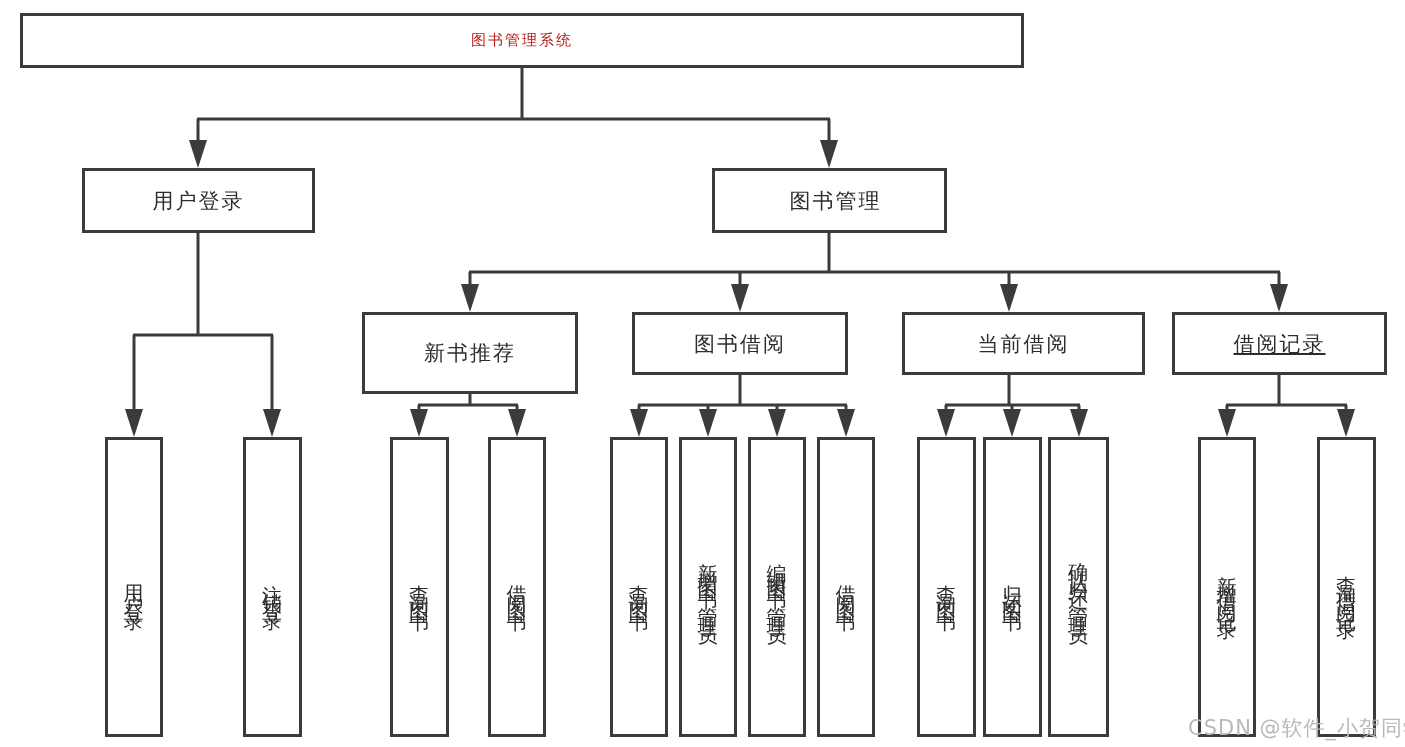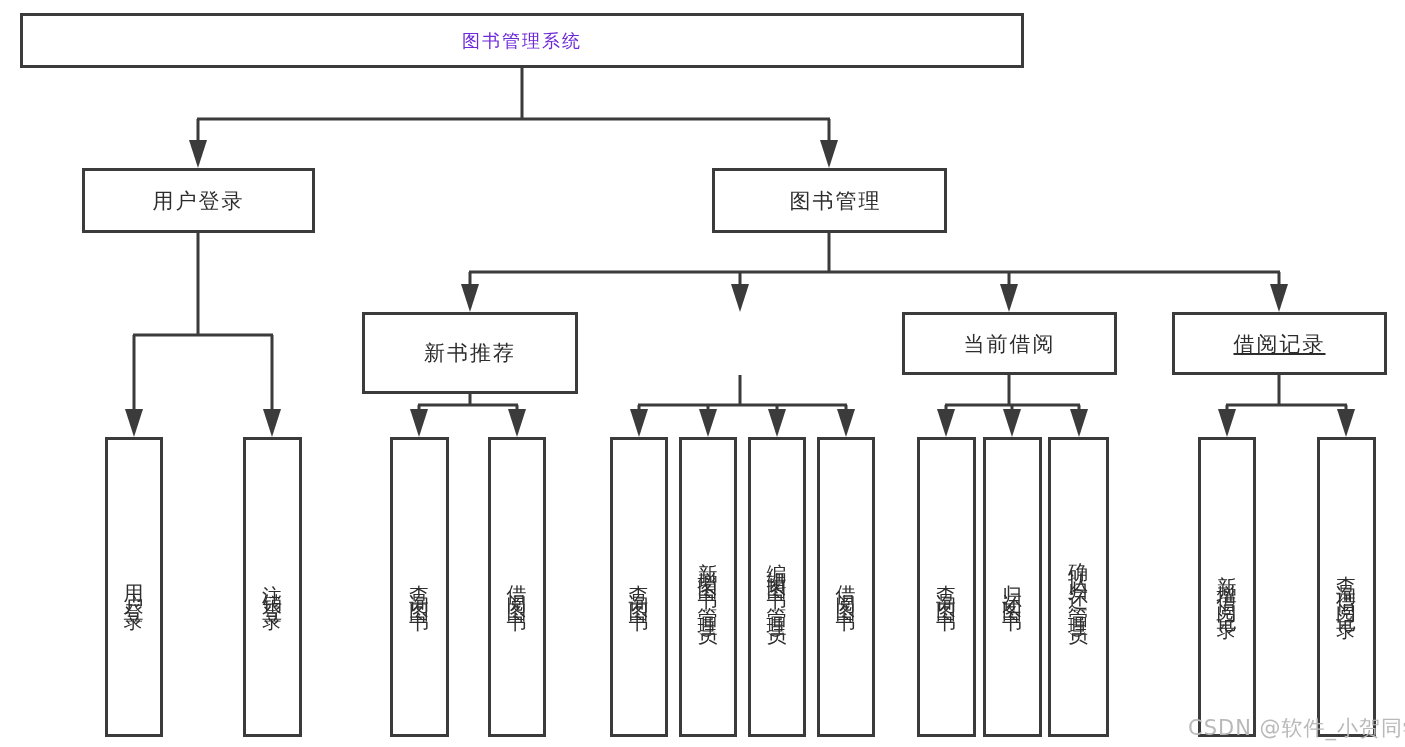--- a/index.html
+++ b/index.html
@@ -32,23 +32,23 @@
     justify-content: center;
     color: #2d2d2d;
   }
   .hlabel {
     font-size: 21px;
     letter-spacing: 2px;
     white-space: nowrap;
     color: #2d2d2d;
   }
   .root-label {
-    font-size: 18px;
+    font-size: 15px;
     letter-spacing: 2px;
-    color: #6d28d9;
+    color: #b91c1c;
   }
   .vlabel {
     writing-mode: vertical-rl;
     text-orientation: mixed;
     font-size: 20px;
     letter-spacing: 9px;
     line-height: 1;
     color: #2d2d2d;
     white-space: nowrap;
   }
@@ -121,21 +121,24 @@
   <div class="box" style="left:82px; top:168px; width:233px; height:65px;">
     <span class="hlabel">用户登录</span>
   </div>
   <div class="box" style="left:712px; top:168px; width:235px; height:65px;padding-left:12px;">
     <span class="hlabel">图书管理</span>
   </div>
 
   <div class="box" style="left:362px; top:312px; width:216px; height:82px;">
     <span class="hlabel">新书推荐</span>
   </div>
-  <div class="box" style="left:902px; top:312px; width:215px; height:63px;text-align:right;">
+  <div class="box" style="left:632px; top:312px; width:216px; height:63px;">
+    <span class="hlabel">图书借阅</span>
+  </div>
+  <div class="box" style="left:902px; top:312px; width:243px; height:63px;text-align:right;">
     <span class="hlabel">当前借阅</span>
   </div>
   <div class="box" style="left:1172px; top:312px; width:215px; height:63px;text-decoration:underline;">
     <span class="hlabel">借阅记录</span>
   </div>
 
   <div class="box" style="left:105px; top:437px; width:58px; height:300px;">
     <span class="vlabel">用户登录</span>
   </div>
   <div class="box" style="left:243px; top:437px; width:59px; height:300px;">

